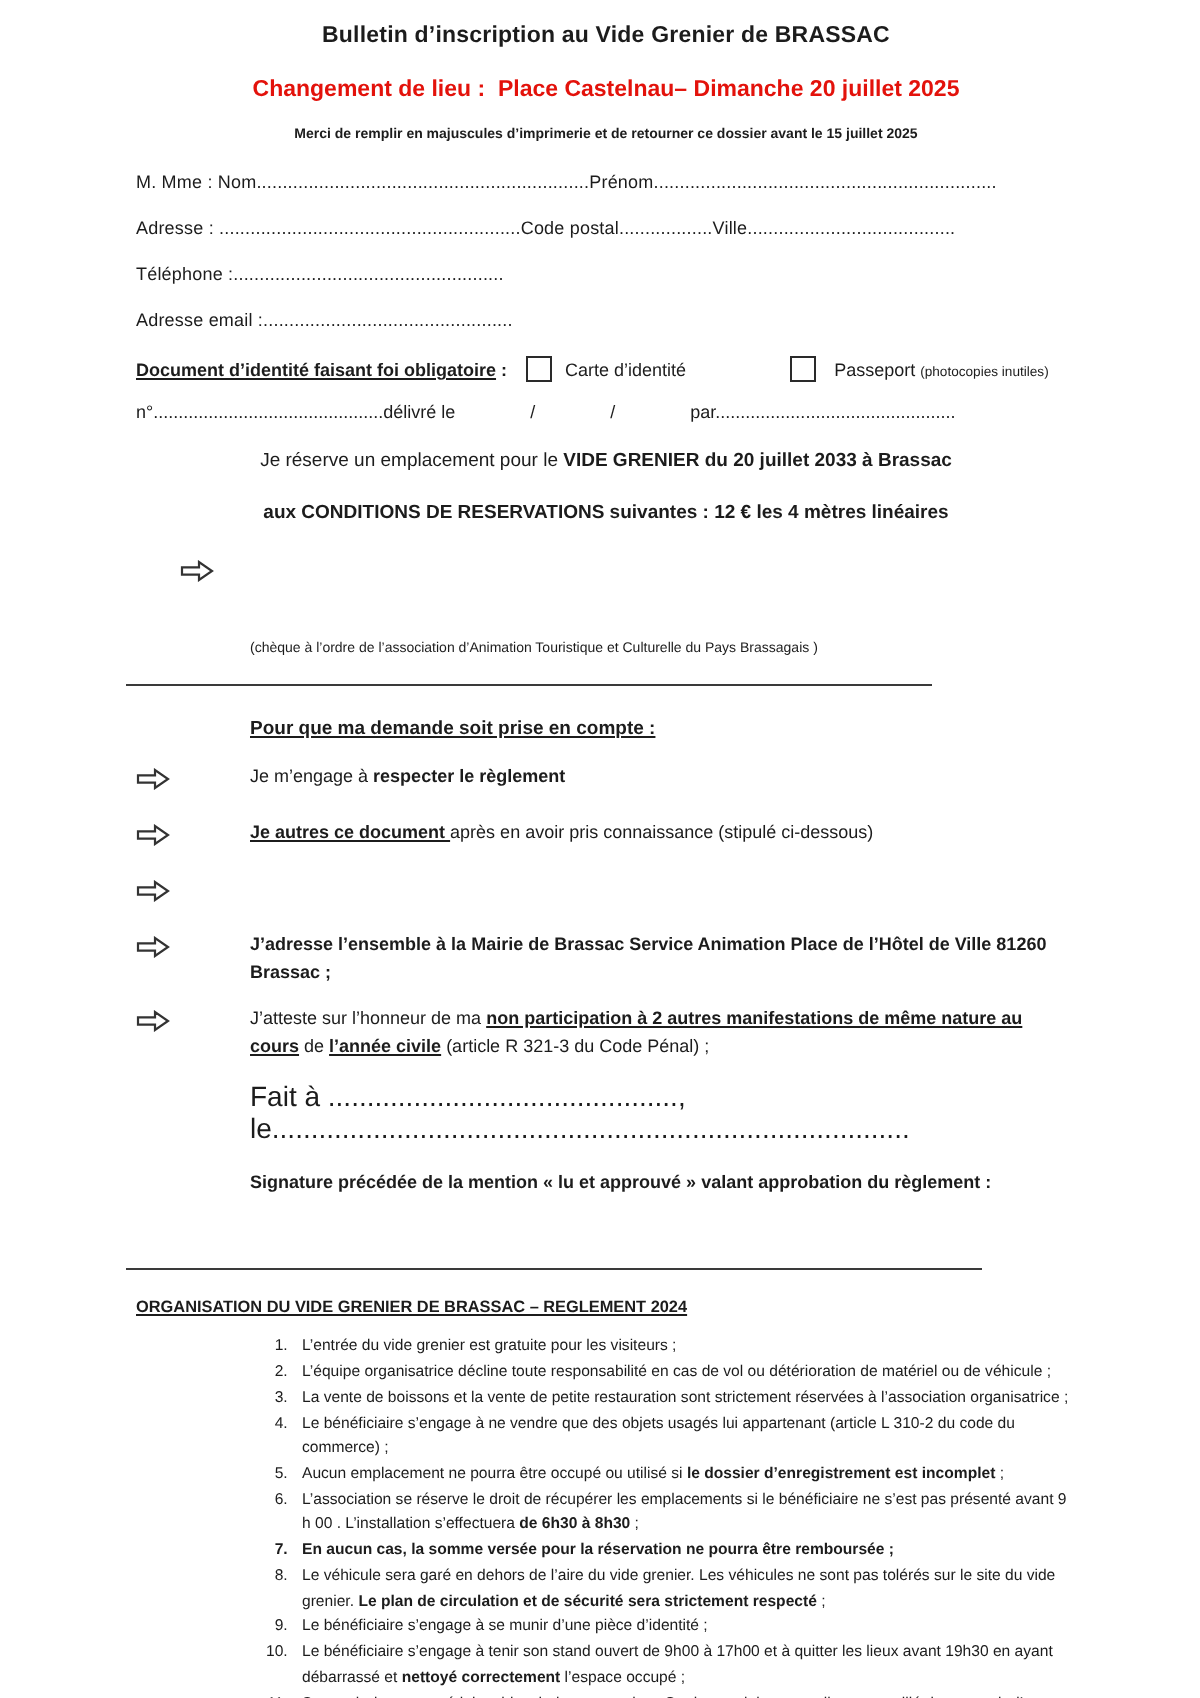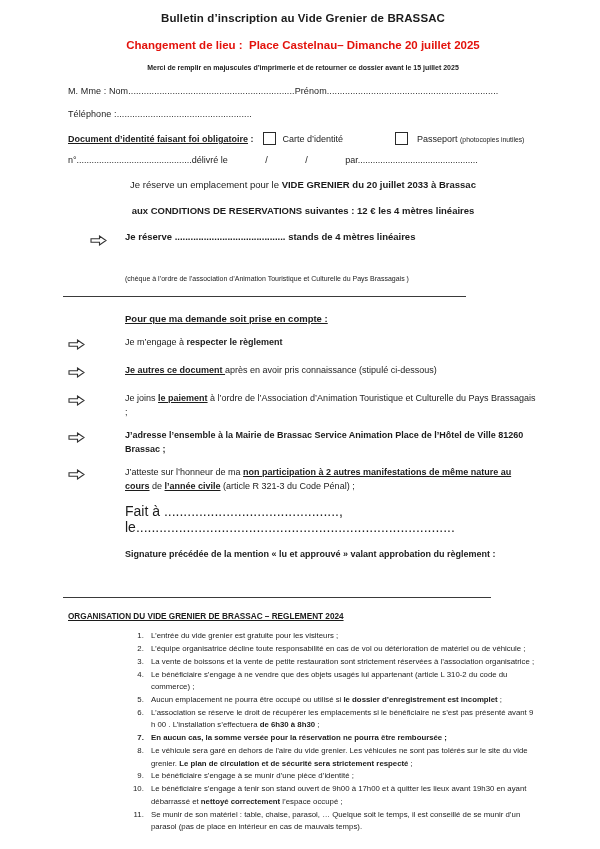--- a/index.html
+++ b/index.html
@@ -57,36 +57,37 @@
 </head>
 <body>
 
 <div class="page">
 
   <div class="title center">Bulletin d’inscription au Vide Grenier de BRASSAC</div>
   <div class="subtitle center red pre">Changement de lieu :  Place Castelnau– Dimanche 20 juillet 2025</div>
   <div class="hnote center">Merci de remplir en majuscules d’imprimerie et de retourner ce dossier avant le 15 juillet 2025</div>
 
   <div class="fline">M. Mme : Nom................................................................Prénom..................................................................</div>
+  <div class="fline">Adresse : ..........................................................Code postal..................Ville........................................</div>
   <div class="fline">Téléphone :....................................................</div>
+  <div class="fline">Adresse email :................................................</div>
 
   <div class="docline">
     <span class="bu">Document d’identité faisant foi obligatoire</span><span class="b"> :</span><span class="chk chk1"></span><span>Carte d’identité</span><span class="chk chk2"></span><span>Passeport</span> <span class="tiny">(photocopies inutiles)</span>
   </div>
   <div class="numline pre">n°..............................................délivré le               /               /               par................................................</div>
 
   <div class="resline res1 center"><span>Je réserve un emplacement pour le </span><span class="b">VIDE GRENIER du 20 juillet 2033 à Brassac</span></div>
   <div class="resline center b">aux CONDITIONS DE RESERVATIONS suivantes : 12 € les 4 mètres linéaires</div>
 
   <div class="resblock">
     <div class="rrow indent">
       <span class="acol"><svg class="arrow" viewBox="0 0 17 11">
             <path d="M1 3.7 H9.5 V1 L16 5.5 L9.5 10 V7.3 H1 Z"></path>
           </svg></span>
-      <span class="rtext b">Je réserve .......................................... stands de 4 mètres linéaires</span>
     </div>
     <div class="rrow">
       <span class="acol"></span>
     </div>
     <div class="chequenote">(chèque à l’ordre de l’association d’Animation Touristique et Culturelle du Pays Brassagais )</div>
   </div>
 
   <hr class="hr1">
 
   <div class="condhead bu">Pour que ma demande soit prise en compte :</div>
@@ -100,21 +101,20 @@
   <div class="crow">
     <span class="acol"><svg class="arrow" viewBox="0 0 17 11">
           <path d="M1 3.7 H9.5 V1 L16 5.5 L9.5 10 V7.3 H1 Z"></path>
         </svg></span>
     <span class="ctext"><span class="bu">Je autres ce document </span><span>après en avoir pris connaissance (stipulé ci-dessous)</span></span>
   </div>
   <div class="crow">
     <span class="acol"><svg class="arrow" viewBox="0 0 17 11">
           <path d="M1 3.7 H9.5 V1 L16 5.5 L9.5 10 V7.3 H1 Z"></path>
         </svg></span>
-    <span class="ctext"><span>Je joins </span><span class="bu">le paiement</span><span> à l’ordre de l’Association d’Animation Touristique et Culturelle du Pays Brassagais ;</span></span>
   </div>
   <div class="crow">
     <span class="acol"><svg class="arrow" viewBox="0 0 17 11">
           <path d="M1 3.7 H9.5 V1 L16 5.5 L9.5 10 V7.3 H1 Z"></path>
         </svg></span>
     <span class="ctext b">J’adresse l’ensemble à la Mairie de Brassac Service Animation Place de l’Hôtel de Ville 81260 Brassac ;</span>
   </div>
   <div class="crow">
     <span class="acol"><svg class="arrow" viewBox="0 0 17 11">
           <path d="M1 3.7 H9.5 V1 L16 5.5 L9.5 10 V7.3 H1 Z"></path>

